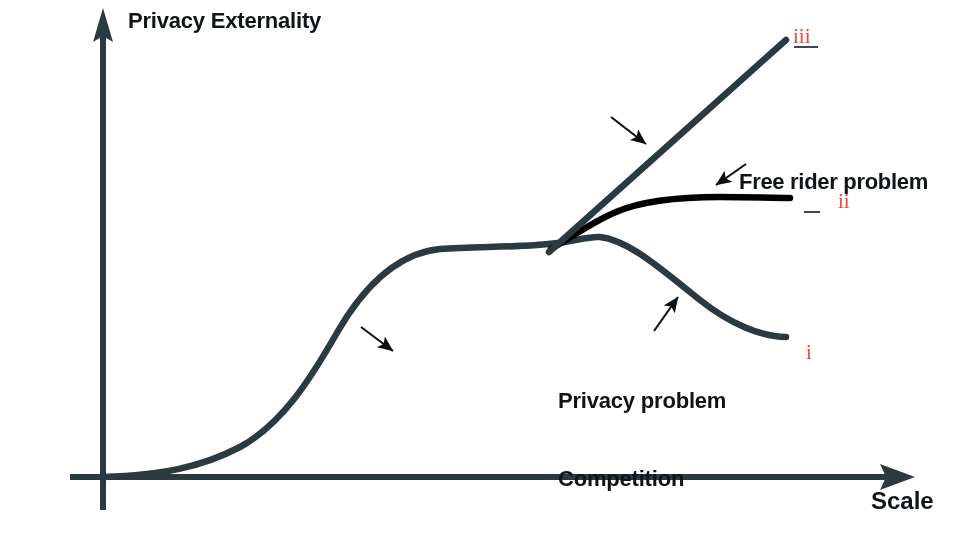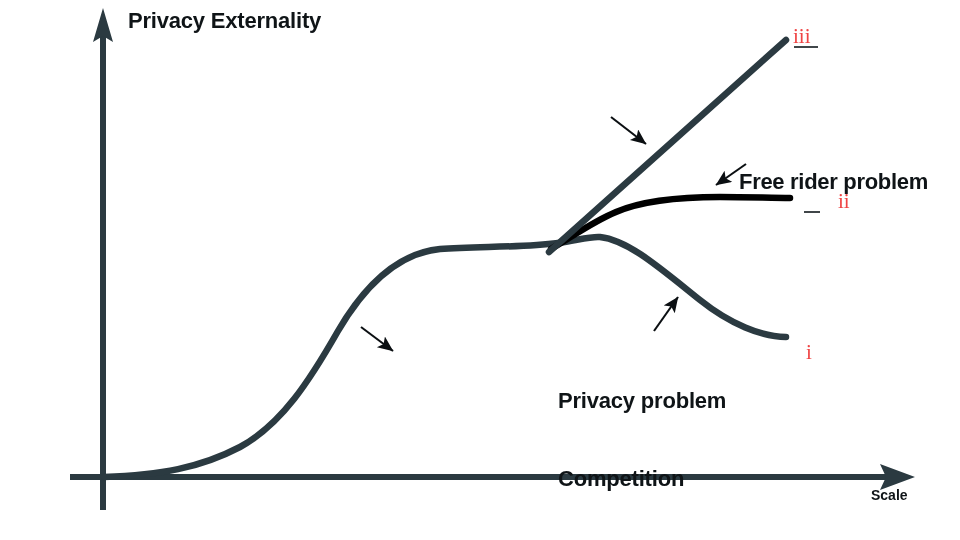--- a/index.html
+++ b/index.html
@@ -36,21 +36,21 @@
   }
   .lbl-axis-y {
     left: 128px;
     top: 8px;
     font-size: 22px;
     letter-spacing: -0.2px;
   }
   .lbl-axis-x {
     left: 871px;
     top: 487px;
-    font-size: 14px;
+    font-size: 24px;
   }
   .lbl-positive-sum {
     left: 507px;
     top: 68px;
     font-size: 23px;
     color: #e31b23;
     letter-spacing: -0.2px;
   }
   .lbl-network {
     left: 216px;

